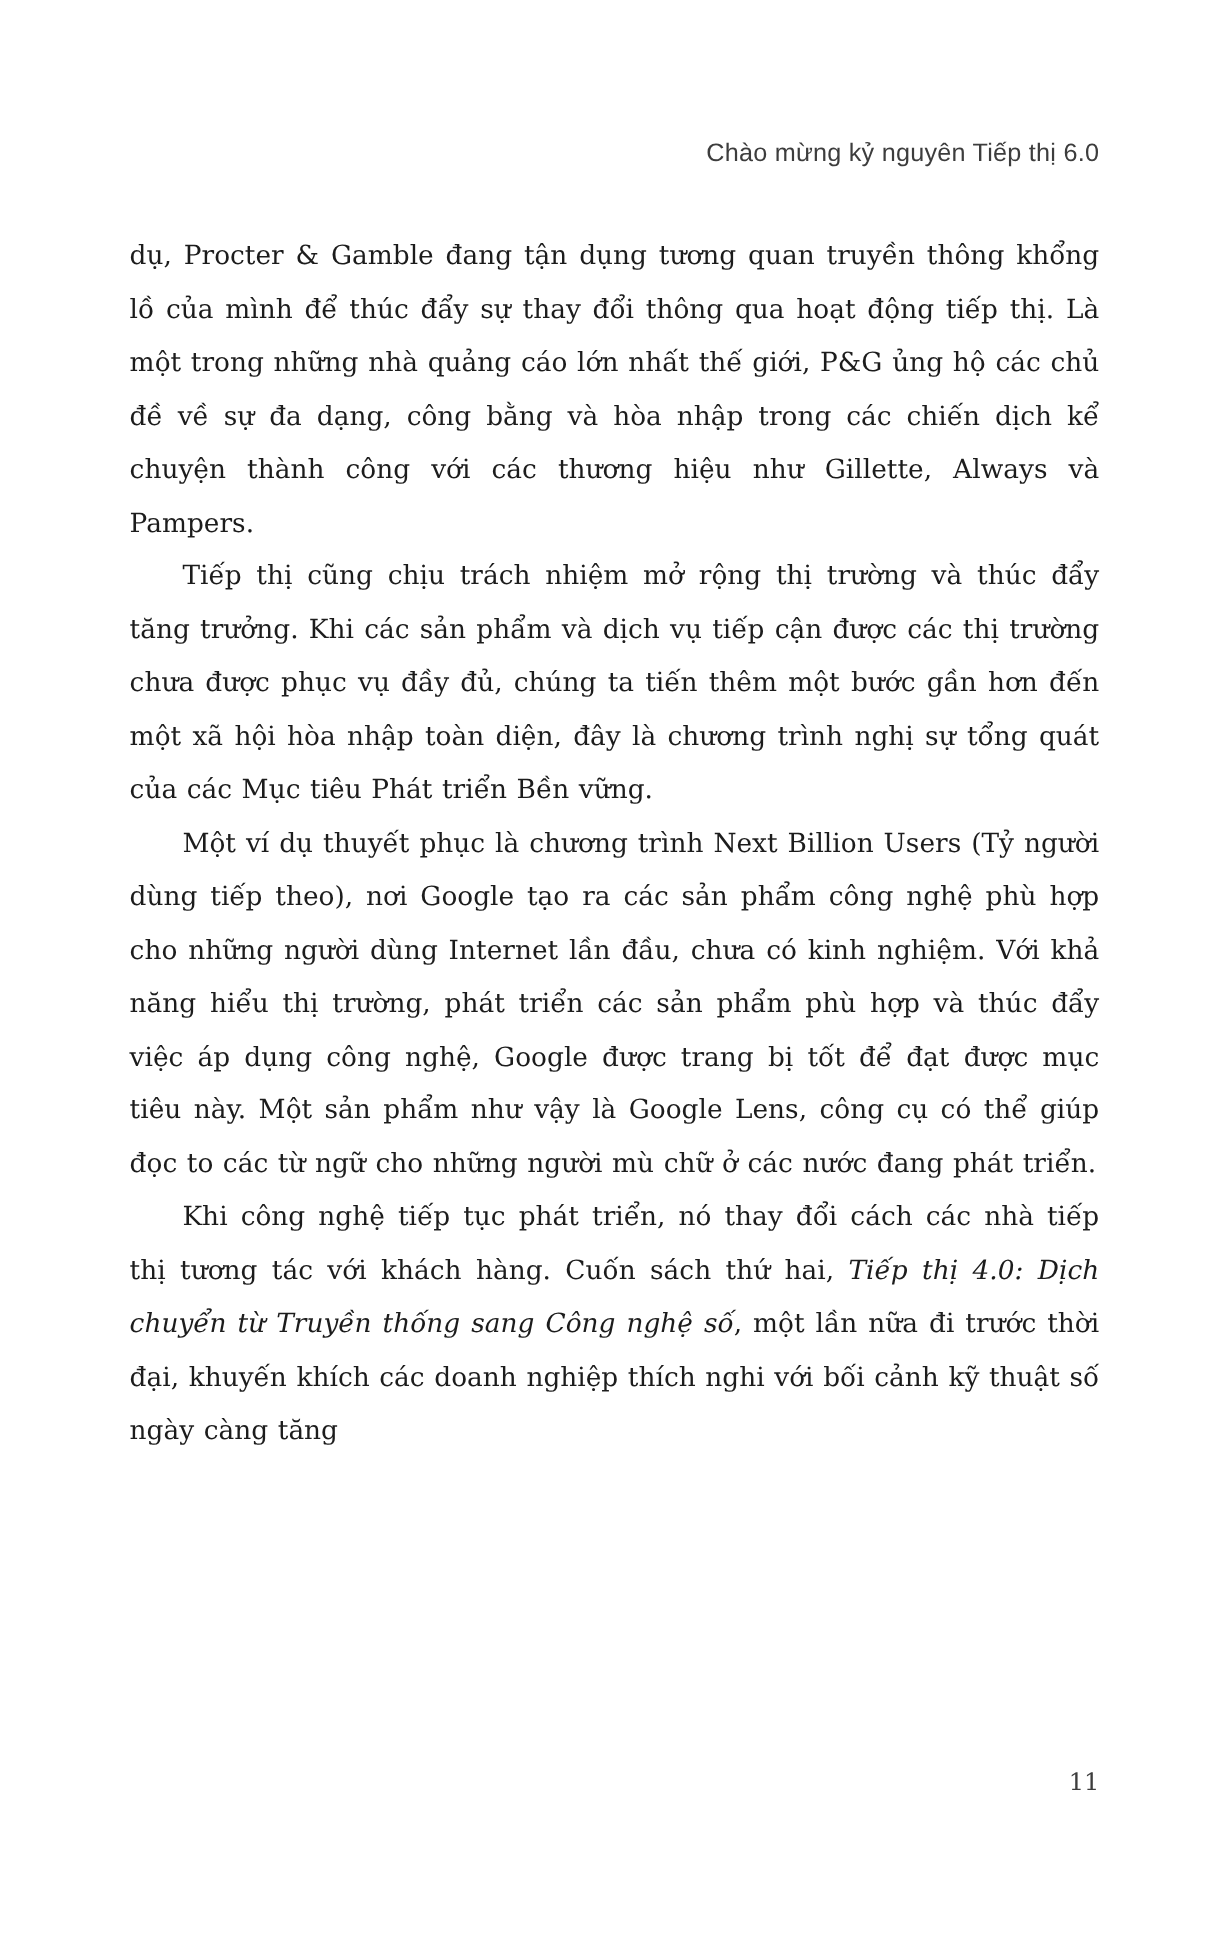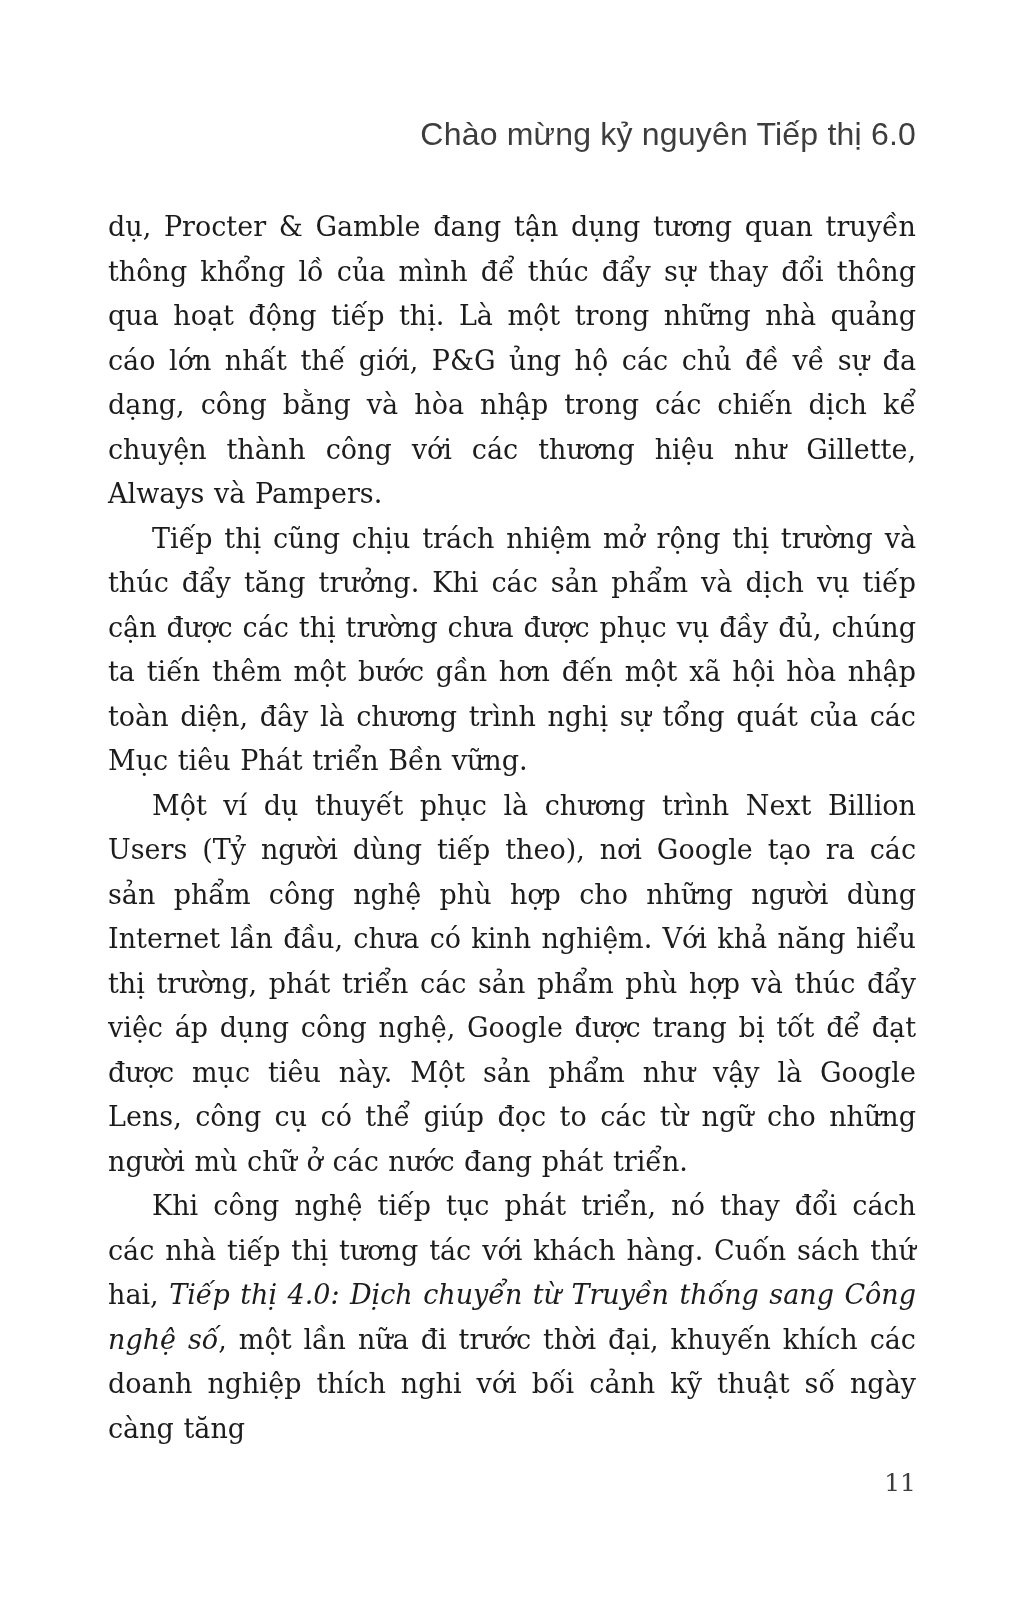--- a/index.html
+++ b/index.html
@@ -15,46 +15,46 @@
     background: #ffffff;
     box-sizing: border-box;
     padding: 116px 108px 0 108px;
     overflow: hidden;
     font-family: "DejaVu Serif", "Liberation Serif", serif;
     color: #1c1c1c;
   }
   .running-header {
     text-align: right;
     font-family: "Liberation Sans", "DejaVu Sans", sans-serif;
-    font-size: 32px;
+    font-size: 21px;
     font-weight: 400;
     color: #3d3d3d;
     letter-spacing: 0.2px;
     margin: 0 0 52px 0;
   }
   .body-text p {
     margin: 0;
-    font-size: 27px;
+    font-size: 22px;
     line-height: 44.5px;
     text-align: justify;
     text-justify: inter-word;
     color: #1c1c1c;
     word-spacing: 1px;
   }
   .body-text p.indent {
     text-indent: 44px;
   }
   .body-text em {
   }
   .page-number {
     position: absolute;
     right: 108px;
     bottom: 118px;
     font-family: "DejaVu Serif", "Liberation Serif", serif;
-    font-size: 25px;
+    font-size: 20px;
     color: #3d3d3d;
   }
 </style>
 </head>
 <body>
 
 <div class="page">
   <div class="running-header">Chào mừng kỷ nguyên Tiếp thị 6.0</div>
 
   <div class="body-text">

